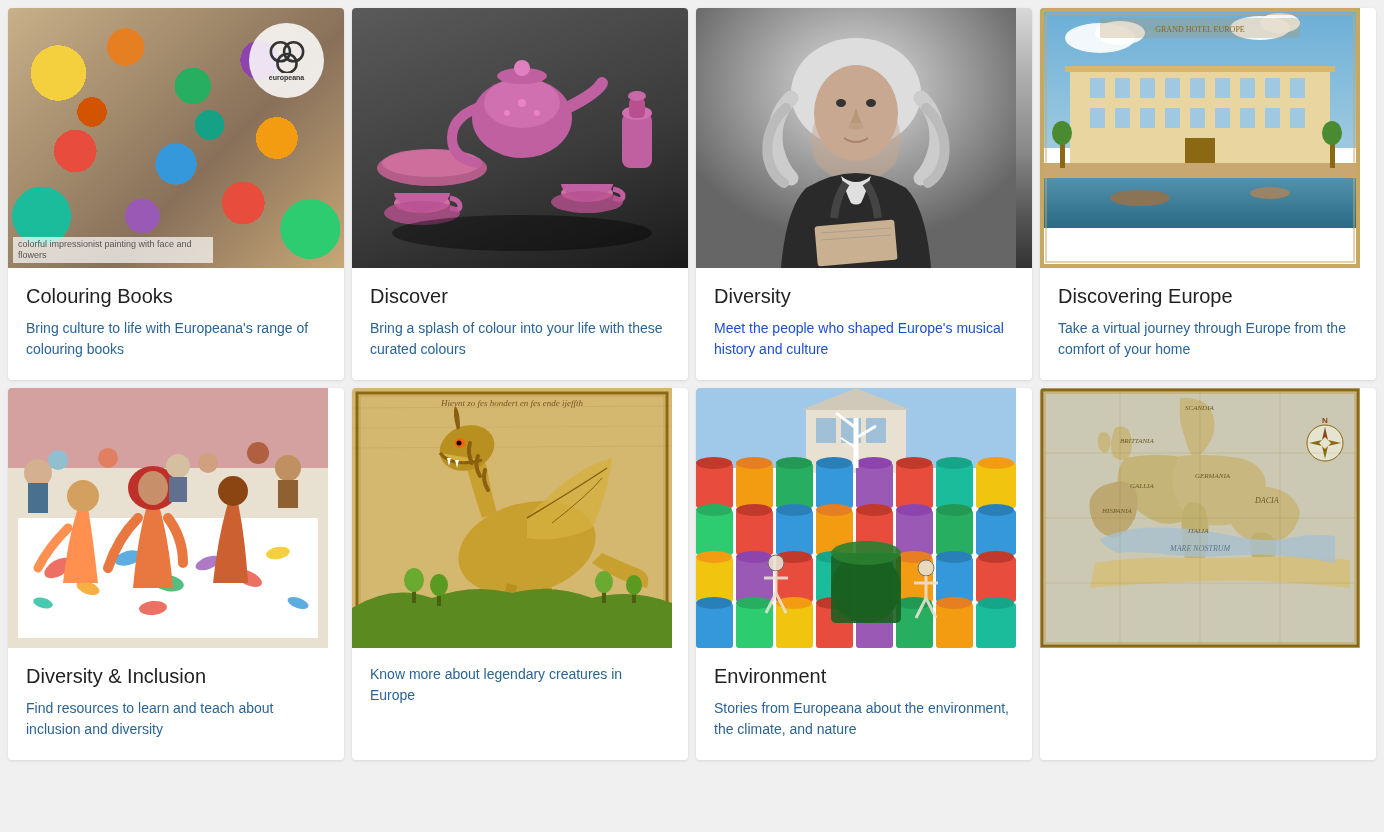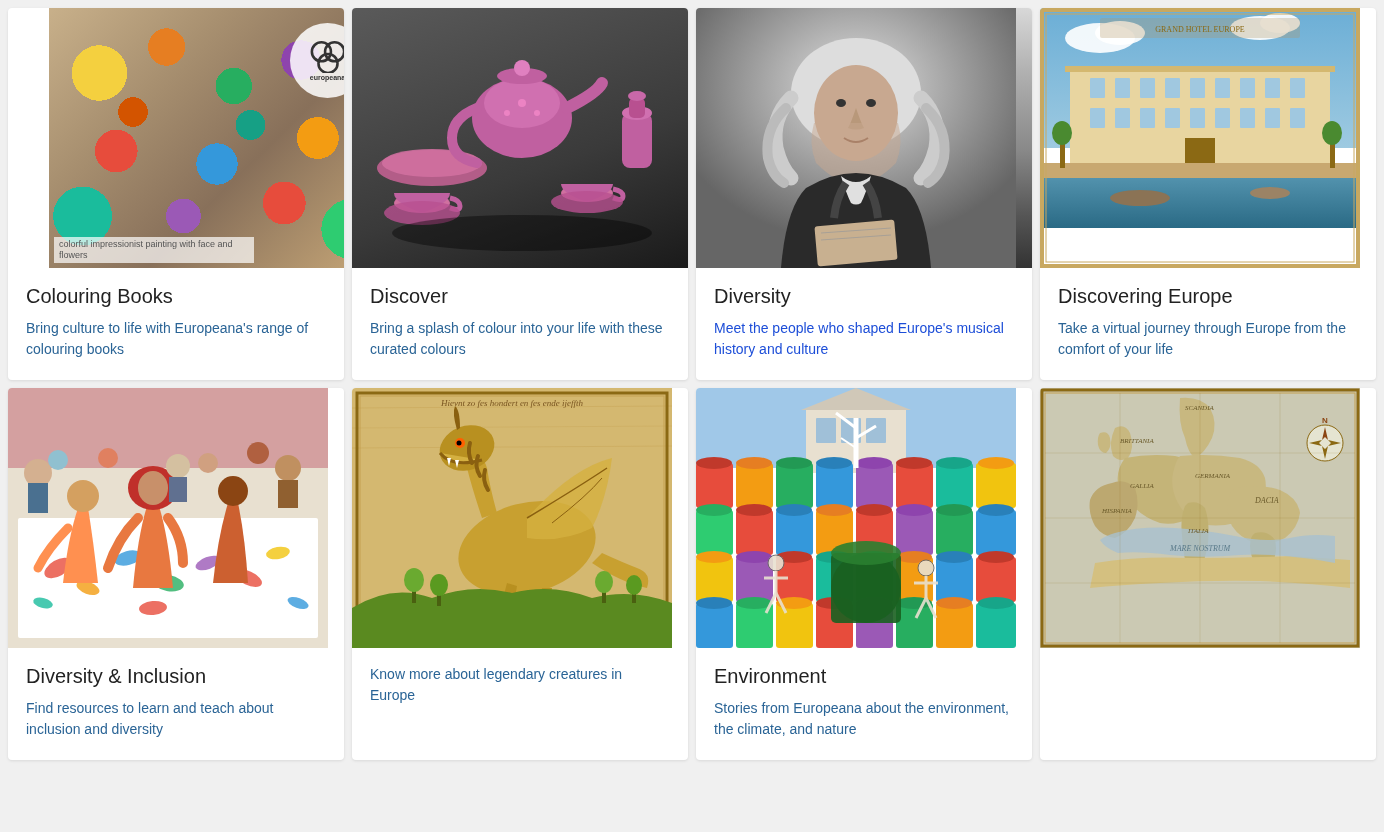--- a/index.html
+++ b/index.html
@@ -20,21 +20,20 @@
       border-radius: 4px;
       overflow: hidden;
       cursor: pointer;
       box-shadow: 0 1px 3px rgba(0,0,0,0.1);
     }
     .card-image-bg {
       width: 100%;
       height: 100%;
       background-size: cover;
       background-position: center;
-      margin-left: 41px;
     }
 
     .card-body {
       padding: 16px 18px 20px;
     }
     .card-title {
       font-size: 20px;
       font-weight: normal;
       color: #222;
       margin-bottom: 10px;
@@ -262,21 +261,21 @@
           <rect x="290" y="130" width="5" height="30" fill="#8B6914"></rect>
           <ellipse cx="292" cy="125" rx="10" ry="12" fill="#4a8a30"></ellipse>
 
           <rect x="2" y="2" width="316" height="256" fill="none" stroke="#c8a860" stroke-width="4"></rect>
           <rect x="6" y="6" width="308" height="248" fill="none" stroke="#c8a860" stroke-width="1"></rect>
         </svg>
       </div>
     </div>
     <div class="card-body">
       <div class="card-title">Discovering Europe</div>
-      <div class="card-desc" style="color: rgb(42, 100, 150);">Take a virtual journey through Europe from the comfort of your life</div>
+      <div class="card-desc" style="color: rgb(42, 100, 150);">Take a virtual journey through Europe from the comfort of your home</div>
     </div>
   </div>
 
   <div class="card">
     <div class="card-image-container">
       <div style="width:100%;height:100%;position:relative;overflow:hidden;">
         <svg viewBox="0 0 320 260" width="320" height="260" style="position:absolute;top:0;left:0;">
 
           <rect x="0" y="0" width="320" height="100" fill="#d4a0a0"></rect>
 

